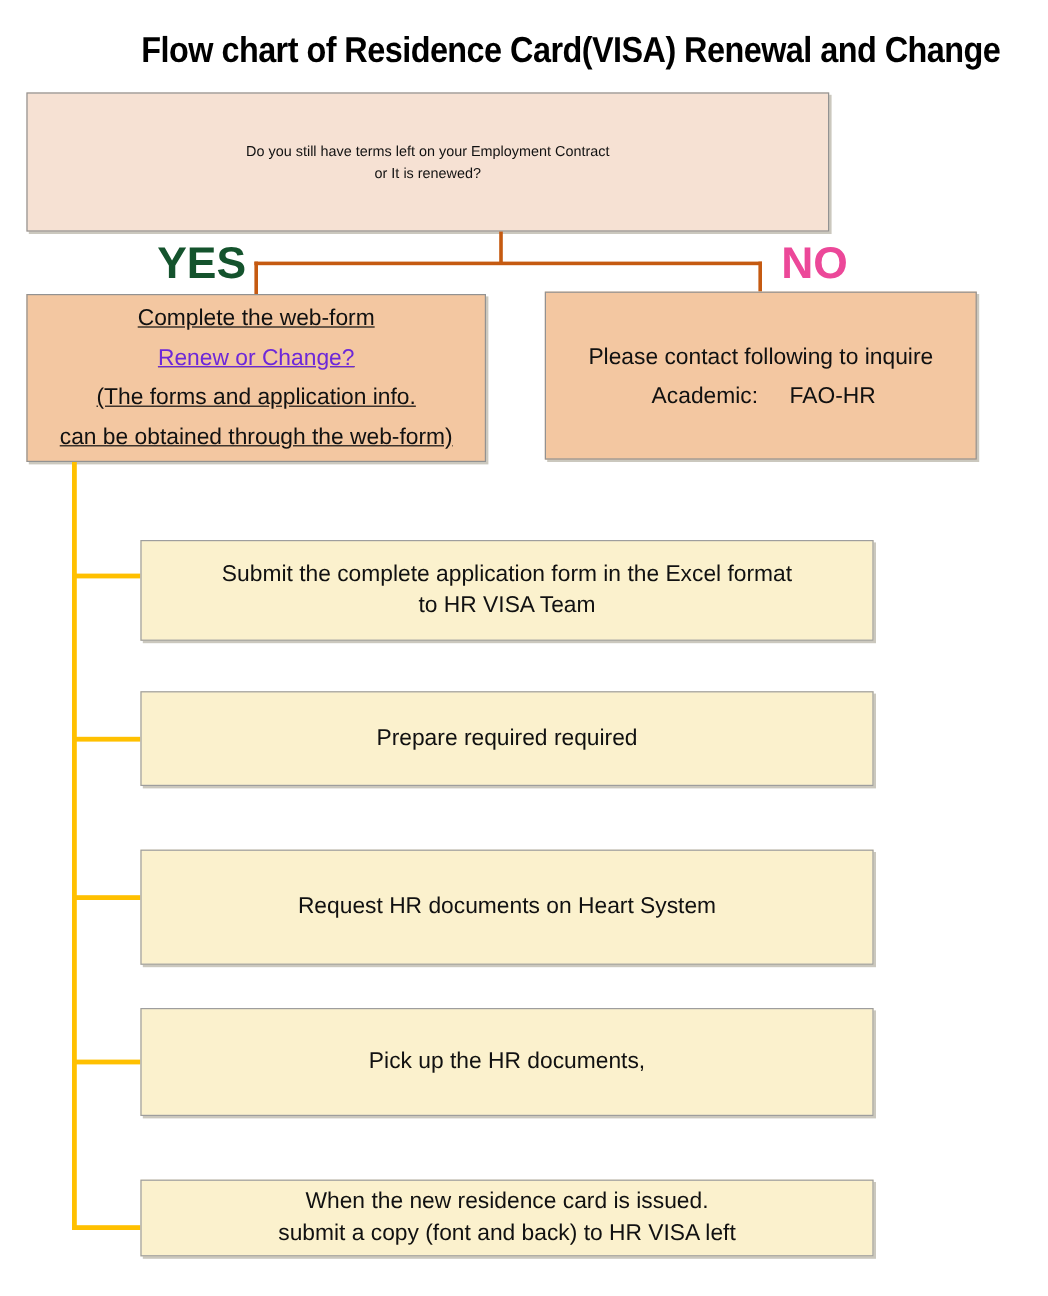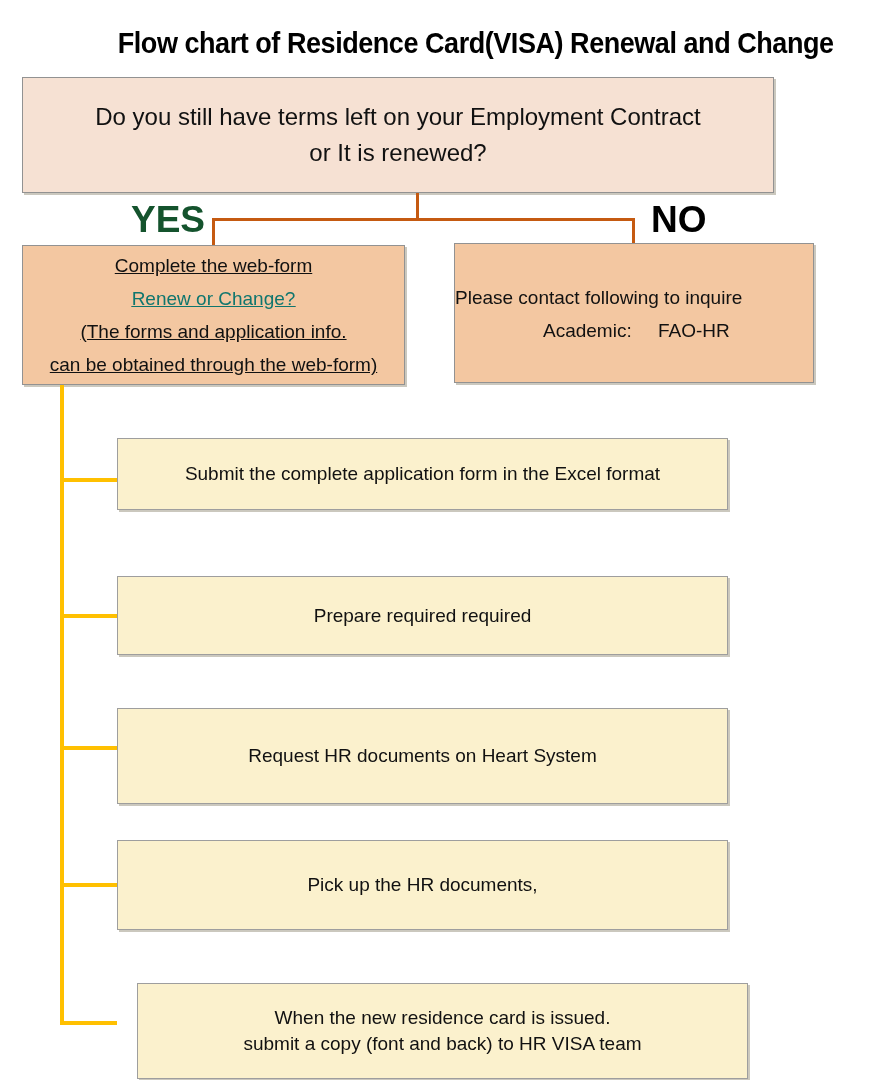--- a/index.html
+++ b/index.html
@@ -38,46 +38,46 @@
     display: flex;
     flex-direction: column;
     align-items: center;
     justify-content: center;
     text-align: center;
     font-size: 19px;
     line-height: 1.5;
   }
   .decision {
     left: 22px; top: 77px;
-    width: 752px; height: 116px;
+    width: 669px; height: 116px;
     background: #f6e1d3;
-    font-size: 24px;
+    font-size: 12px;
   }
   .salmon { background: #f3c7a1; }
   .yes-box {
     left: 22px; top: 245px;
     width: 383px; height: 140px;
     justify-content: center;
     text-decoration: underline;
   }
   .yes-box .bl { line-height: 33px; }
   .link {
-    color: #0f766e;
+    color: #6d28d9;
     text-decoration: underline;
     cursor: pointer;
   }
   .no-box {
     left: 454px; top: 243px;
     width: 360px; height: 140px;
     align-items: stretch;
     text-align: left;
     padding: 14px 0 10px 0;
     justify-content: center;
   }
-  .no-box .head { line-height: 32px; }
+  .no-box .head { text-align: center; line-height: 32px; }
   .contact-row {
     display: flex;
     padding-left: 88px;
     line-height: 34px;
   }
   .contact-label { width: 115px; }
   .step {
     left: 117px;
     width: 611px;
     background: #fbf1cd;
@@ -108,21 +108,21 @@
     <div>Do you still have terms left on your Employment Contract</div>
     <div>or It is renewed?</div>
   </div>
 
   <div class="conn orange" style="left:416px; top:193px; width:3px; height:27px;"></div>
   <div class="conn orange" style="left:212px; top:218px; width:423px; height:3px;"></div>
   <div class="conn orange" style="left:212px; top:218px; width:3px; height:27px;"></div>
   <div class="conn orange" style="left:632px; top:218px; width:3px; height:25px;"></div>
 
   <div class="branch-label" style="left:131px; top:201px; color:#14532d;">YES</div>
-  <div class="branch-label" style="left:651px; top:201px; color:#000000;">NO</div>
+  <div class="branch-label" style="left:651px; top:201px; color:#ec4899;">NO</div>
 
   <div class="box salmon yes-box">
     <div class="bl">Complete the web-form</div>
     <div class="bl">
       <a class="link">Renew or Change?</a>
     </div>
     <div class="bl">(The forms and application info.</div>
     <div class="bl">can be obtained through the web-form)</div>
   </div>
 
@@ -134,34 +134,35 @@
     </div>
   </div>
 
   <div class="conn yellow" style="left:60px; top:385px; width:4px; height:640px;"></div>
   <div class="conn yellow" style="left:60px; top:478px; width:57px; height:4px;"></div>
   <div class="conn yellow" style="left:60px; top:614px; width:57px; height:4px;"></div>
   <div class="conn yellow" style="left:60px; top:746px; width:57px; height:4px;"></div>
   <div class="conn yellow" style="left:60px; top:883px; width:57px; height:4px;"></div>
   <div class="conn yellow" style="left:60px; top:1021px; width:57px; height:4px;"></div>
 
-  <div class="box step" style="top:438px; height:72px;">
+  <div class="box step" style="top:450px; height:84px;">
     <div class="bl">Submit the complete application form in the Excel format</div>
+    <div class="bl">to HR VISA Team</div>
   </div>
 
   <div class="box step" style="top:576px; height:79px;">
     <div class="bl">Prepare required required</div>
   </div>
 
   <div class="box step" style="top:708px; height:96px;">
     <div class="bl">Request HR documents on Heart System</div>
   </div>
 
   <div class="box step" style="top:840px; height:90px;">
     <div class="bl">Pick up the HR documents,</div>
   </div>
 
-  <div class="box step" style="top:983px; height:96px;margin-left:20px;">
+  <div class="box step" style="top:983px; height:64px;">
     <div class="bl">When the new residence card is issued.</div>
-    <div class="bl">submit a copy (font and back) to HR VISA team</div>
+    <div class="bl">submit a copy (font and back) to HR VISA left</div>
   </div>
 
 </div>
 
 </body></html>

